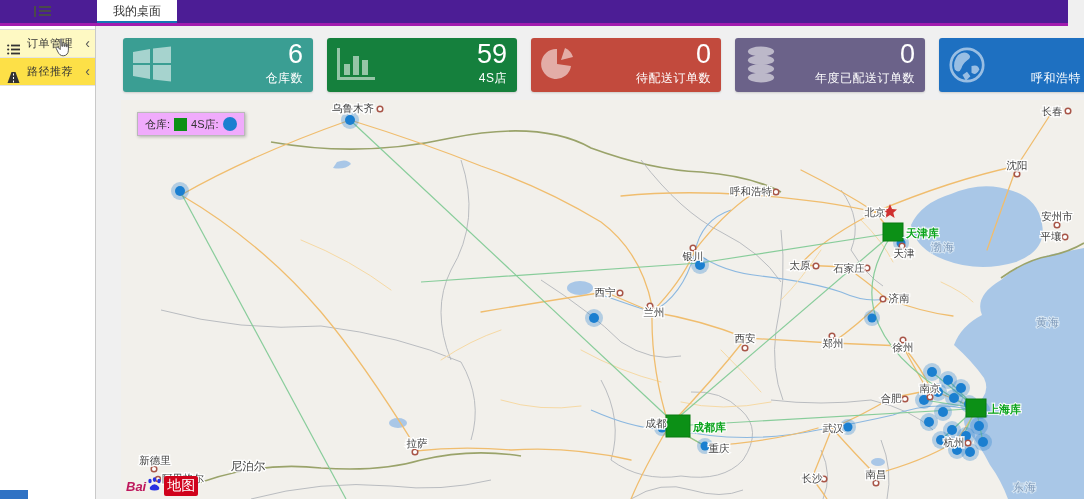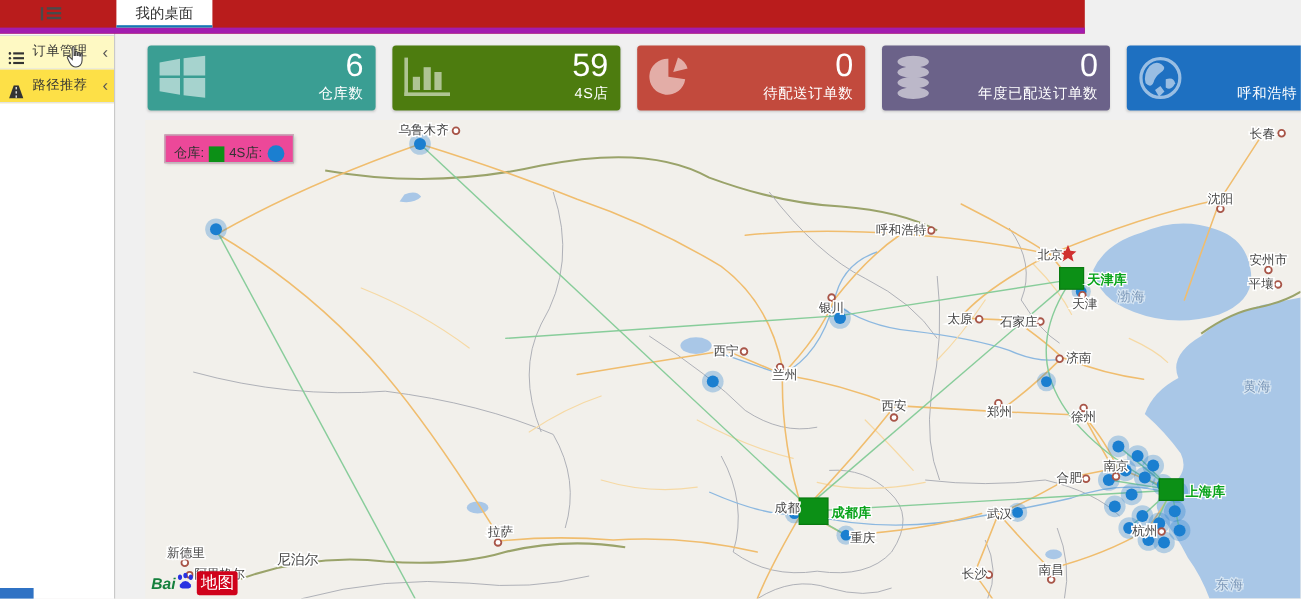--- a/index.html
+++ b/index.html
@@ -1,21 +1,21 @@
 <!DOCTYPE html>
 <html><head>
 <meta charset="utf-8">
 <style>
   html,body{margin:0;padding:0}
   body{width:1084px;height:499px;overflow:hidden;position:relative;background:#f0f0f0;
        font-family:"Liberation Sans","DejaVu Sans",sans-serif;}
 
   
-  .topbar{position:absolute;left:0;top:0;width:904px;height:23px;background:#b91c1c;
-          border-bottom:5px solid #a21caf;z-index:20}
+  .topbar{position:absolute;left:0;top:0;width:1068px;height:23px;background:#4c1d95;
+          border-bottom:3px solid #a21caf;z-index:20}
   .toggle{position:absolute;left:34px;top:5px;width:17px;height:13px;cursor:pointer}
   .toggle .vbar{position:absolute;left:0;top:1px;width:2px;height:11px;background:#4a4a4a}
   .toggle .hbar{position:absolute;left:5px;width:12px;height:2px;background:#4a4a4a}
   .tab{position:absolute;left:97px;top:0;height:21px;line-height:23px;padding:0 16px;
        font-size:12px;color:#333;border-bottom:2px solid #1576b5;cursor:pointer;background:#fff}
 
   
   .sidebar{position:absolute;left:0;top:24px;width:96px;height:475px;background:#fff;
            border-right:1px solid #c9c9c9;box-sizing:border-box;z-index:15}
   .side-items{border-top:1px solid #ddd;margin-top:5px}
@@ -31,27 +31,27 @@
         box-shadow:0 1px 2px rgba(0,0,0,.15)}
   .card .cicon{position:absolute;left:9px;top:8px;opacity:.55}
   .card .cval{position:absolute;right:10px;top:1px;font-size:27px;font-weight:400;line-height:30px}
   .card .clabel{position:absolute;right:10px;bottom:5px;font-size:12px;letter-spacing:.5px}
   .card.c5{width:160px;border-radius:3px 0 0 3px}
   .card.c5 .clabel{right:18px}
 
   
   .map{position:absolute;left:121px;top:100px;width:963px;height:399px;background:#f2f0eb;
        overflow:hidden;cursor:grab}
-  .legend{position:absolute;left:16px;top:12px;background:#ec4899;border:1px solid #b9b9b9;
-          height:22px;padding:0 7px;font-size:11px;color:#333;display:flex;align-items:flex-end;
+  .legend{position:absolute;left:16px;top:12px;background:#f0abfc;border:1px solid #b9b9b9;
+          height:22px;padding:0 7px;font-size:11px;color:#333;display:flex;align-items:center;
           gap:4px;box-shadow:1px 1px 3px rgba(0,0,0,.25);z-index:5}
   .sw-green{width:13px;height:13px;background:#0c9016;display:inline-block}
   .sw-blue{width:14px;height:14px;border-radius:50%;background:#1b7fd0;display:inline-block}
   .baidu{position:absolute;left:5px;bottom:3px;display:flex;align-items:center;z-index:5}
-  .baidu .bai{color:#15803d;font-weight:bold;font-size:13px;font-style:italic}
+  .baidu .bai{color:#be185d;font-weight:bold;font-size:13px;font-style:italic}
   .baidu .ditu{background:#d0021b;color:#fff;font-size:14px;padding:1px 3px;border-radius:2px;margin-left:1px}
 
   
   .water{fill:#a9c7e7;stroke:none}
   .road {stroke:#f0bd6e;stroke-width:1.3;fill:none;stroke-linecap:round}
   .road2{stroke:#f6d9a4;stroke-width:1;fill:none;stroke-linecap:round}
   .pborder{stroke:#abaeb5;stroke-width:.8;fill:none}
   .cborder{stroke:#9aa36a;stroke-width:1.7;fill:none}
   .river{stroke:#8cb8e0;stroke-width:1.1;fill:none}
   .route{stroke:#82ca96;stroke-width:1.2;fill:none;opacity:.95}
@@ -119,21 +119,21 @@
       <polygon points="1,6 18,3 18,17 1,17"></polygon>
         <polygon points="21,2.6 39,0.5 39,17 21,17"></polygon>
       <polygon points="1,19 18,19 18,33 1,30"></polygon>
         <polygon points="21,19 39,19 39,35.5 21,33.4"></polygon>
     </svg>
   </span>
   <span class="cval">6</span>
   <span class="clabel">仓库数</span>
 </div>
 
-<div class="card" style="left: 327px; background: #4d7c0f;">
+<div class="card" style="left: 327px; background: #15803d;">
   <span class="cicon">
     <svg width="40" height="36" viewBox="0 0 40 36" fill="#fff">
       <rect x="1" y="2" width="3" height="32"></rect>
         <rect x="1" y="31" width="38" height="3"></rect>
       <rect x="8" y="18" width="6" height="11"></rect>
       <rect x="17" y="10" width="6" height="19"></rect>
       <rect x="26" y="14" width="6" height="15"></rect>
     </svg>
   </span>
   <span class="cval">59</span>

